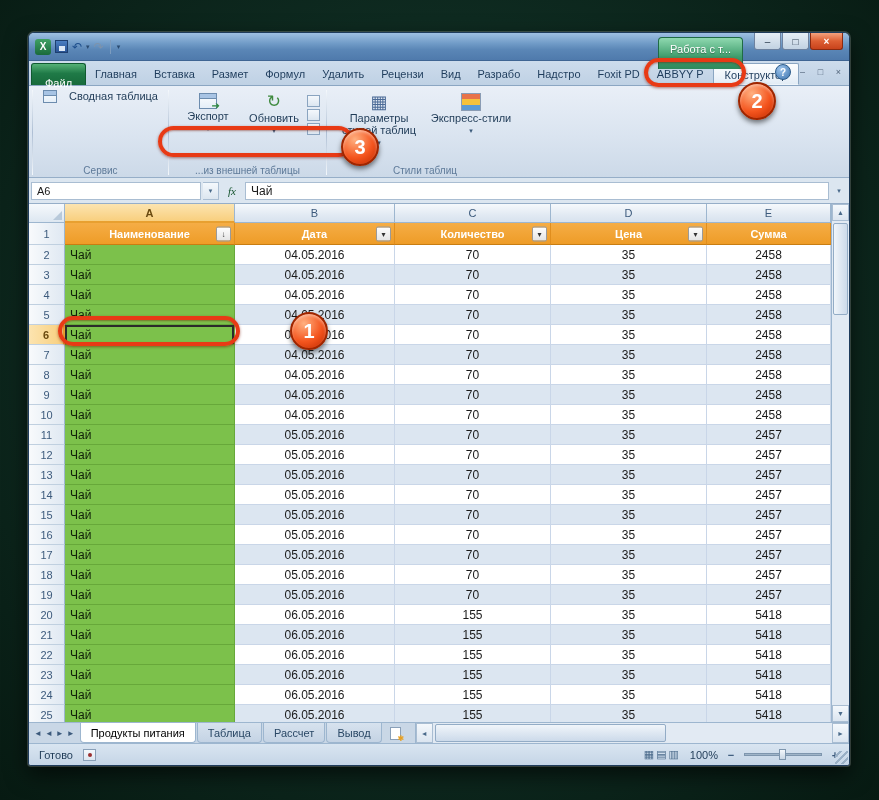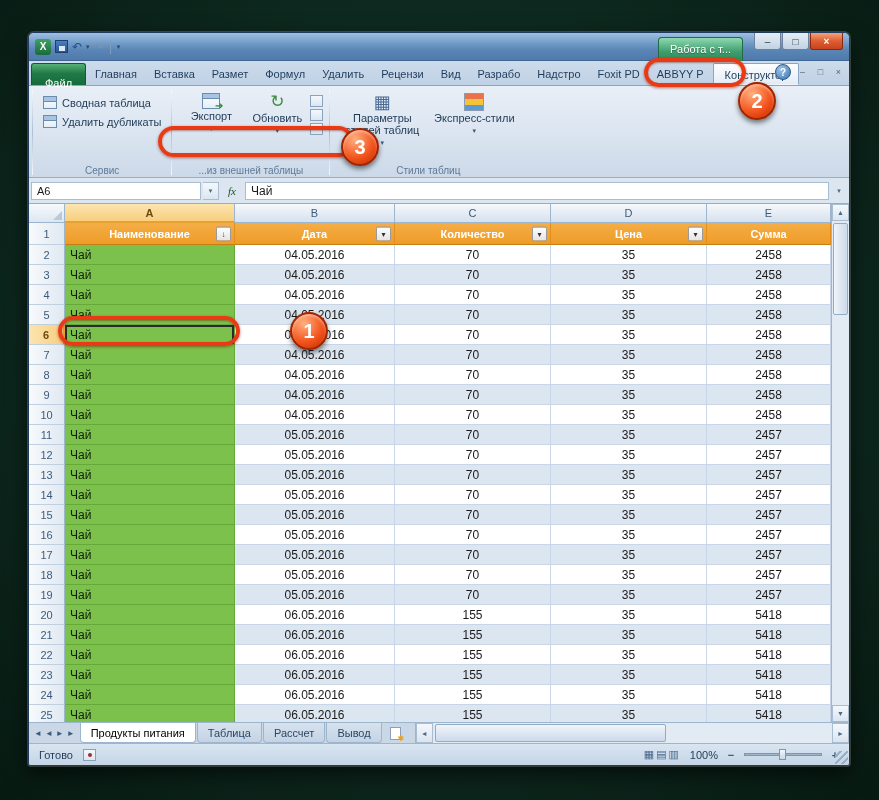--- a/index.html
+++ b/index.html
@@ -20,21 +20,21 @@
   .excel-logo { width:16px; height:16px; border-radius:3px; background:linear-gradient(#3fa164,#1a6a3c);
     color:#fff; font-size:10px; font-weight:bold; display:flex; align-items:center; justify-content:center; }
   .save-ico { width:13px; height:13px; background:linear-gradient(#4a7ec2,#2a5494); border:1px solid #1e3f70; position:relative; }
   .save-ico::after { content:""; position:absolute; left:3px; bottom:1px; width:6px; height:5px; background:#dce8f6; }
   .qglyph { font-size:12px; color:#1d4e8c; line-height:1; }
   .qglyph.dis { color:#7e93ab; }
   .qcaret { font-size:7px; color:#2a4a70; }
   .qsep { width:1px; height:14px; background:#7d9cbe; margin:0 2px; }
   .title-text { position:absolute; left:0; right:0; text-align:center; font-size:12px; color:#14304d;
     text-shadow:0 1px 0 rgba(255,255,255,.55); }
-  .context-label { position:absolute; right:106px; top:4px; height:24px; padding:0 11px;
+  .context-label { position:absolute; right:106px; top:4px; height:32px; padding:0 11px;
     background:linear-gradient(#8fd9b0,#3f9d6d 60%,#2f8a5c); border:1px solid #1f6b45; border-bottom:none;
     border-radius:4px 4px 0 0; color:#fff; font-size:11px; line-height:22px; text-shadow:0 1px 1px rgba(0,0,0,.35); z-index:2; }
   .win-controls { position:absolute; right:6px; top:0; display:flex; z-index:3; }
   .wbtn { width:27px; height:17px; margin-left:1px; border:1px solid #6d82a0; border-top:none;
     border-radius:0 0 3px 3px; background:linear-gradient(#e6eef6,#c2d2e2); color:#2c3e50;
     font-size:10px; display:flex; align-items:center; justify-content:center; }
   .wbtn.close { width:33px; background:linear-gradient(#f4a27e,#dd5f33 50%,#c8431c); border-color:#8a2a10; color:#fff; font-weight:bold; }
 
   
   .tabrow { height:25px; flex:none; position:relative; display:flex; align-items:flex-end; padding-left:2px;
@@ -55,21 +55,21 @@
     background:linear-gradient(#e9eff7,#dae4f0 55%,#ccd9e8); border-bottom:1px solid #96aec8; }
   .rgroup { position:relative; display:flex; flex-direction:column; padding:2px 5px 14px; }
   .rgroup .caption { position:absolute; bottom:1px; left:0; right:0; text-align:center; font-size:10px; color:#5e7a99; white-space:nowrap; }
   .gsep { width:1px; margin:2px 1px; background:linear-gradient(#f4f8fc,#aebfd4,#f4f8fc); flex:none; }
 
   .prop-label { font-size:10px; color:#2a4a6a; margin:2px 0 2px; }
   .prop-input { width:120px; height:16px; background:#fff; border:1px solid #a9bdd2; font-size:11px;
     line-height:14px; color:#1a1a1a; padding:0 3px; }
   .prop-btn { display:flex; align-items:center; gap:4px; font-size:11px; color:#1e3a56; margin-top:6px; }
 
-  .tool-btn { display:flex; align-items:flex-end; gap:5px; height:19px; padding:0 4px; font-size:11px; color:#1e3a56; white-space:nowrap; }
+  .tool-btn { display:flex; align-items:flex-start; gap:12px; height:19px; padding:0 4px; font-size:11px; color:#1e3a56; white-space:nowrap; }
   .tbl-icon { width:14px; height:13px; flex:none; position:relative; border:1px solid #6c8cae;
     background:linear-gradient(#fdfefe,#e4eef8); }
   .tbl-icon::before { content:""; position:absolute; left:0; right:0; top:0; height:4px; background:#a8c4e4; border-bottom:1px solid #6c8cae; }
   .tbl-icon.gold::before { background:#e8c25a; }
 
   .big-btn { width:66px; display:flex; flex-direction:column; align-items:center; gap:1px;
     padding-top:3px; text-align:center; font-size:11px; color:#1e3a56; line-height:12px; }
   .big-btn .dd { font-size:7px; color:#3a5a7a; }
   .glyph-ico { font-size:17px; line-height:18px; color:#3e8a3e; }
   .export-ico { width:18px; height:16px; position:relative; border:1px solid #6c8cae; background:linear-gradient(#fdfefe,#e4eef8); }
@@ -221,24 +221,20 @@
       </div>
     </div>
 
     <div class="ribbon">
       <div class="gsep"></div>
 
       <div class="rgroup">
         <div class="tool-btn">
           <span class="tbl-icon"></span>
           <span>Сводная таблица</span>
-        </div>
-        <div class="tool-btn">
-          <span class="tbl-icon"></span>
-          <span>Удалить дубликаты</span>
         </div>
         <div class="caption">Сервис</div>
       </div>
       <div class="gsep"></div>
 
       <div class="rgroup" style="flex-direction:row;">
         <div class="big-btn">
           <span class="export-ico"></span>
           <span>Экспорт</span>
           <span class="dd">▾</span>

